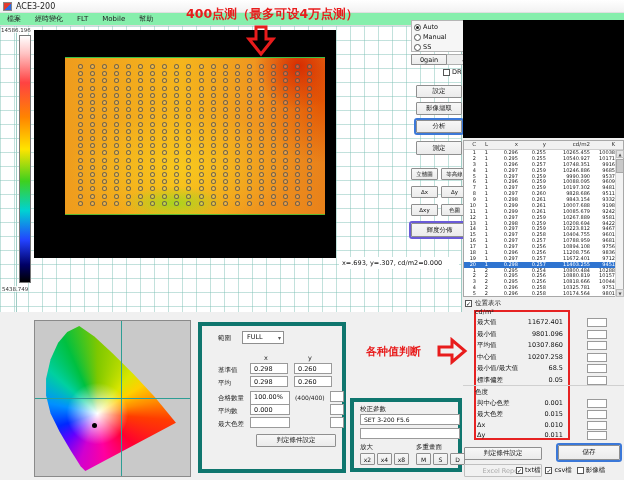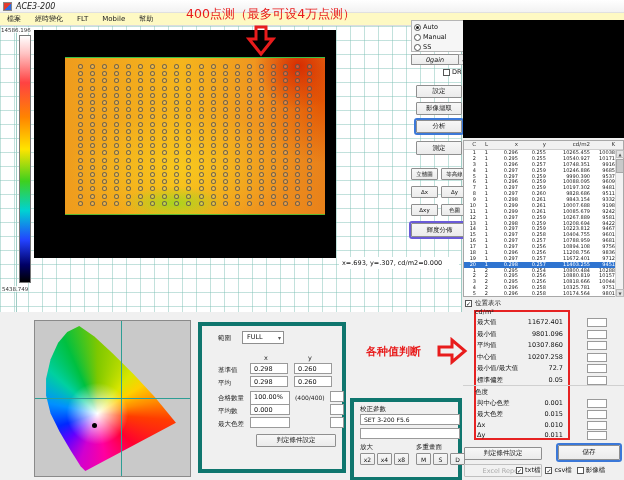--- a/index.html
+++ b/index.html
@@ -1,24 +1,24 @@
 <!DOCTYPE html>
 <html><head>
 <meta charset="utf-8">
 <style>
   * { margin:0; padding:0; box-sizing:border-box; }
   html,body { width:624px; height:480px; }
   body { font-family:"DejaVu Sans", sans-serif; background:#f0f0f0; position:relative; overflow:hidden; font-size:7px; color:#111; }
   .abs { position:absolute; }
 
   
-  #titlebar { left:0; top:0; width:624px; height:13px; background:linear-gradient(#ffffff,#f2f2f2); border-bottom:1px solid #e0e0e0;font-style:italic; }
+  #titlebar { left:0; top:0; width:624px; height:13px; background:linear-gradient(#ffffff,#f2f2f2); border-bottom:1px solid #e0e0e0; }
   #app-icon { left:3px; top:2px; width:9px; height:9px; background:linear-gradient(135deg,#e23a2e 0 50%,#2e6ae2 50% 100%); border:1px solid #888; }
   #title-text { left:16px; top:2px; font-size:8px; color:#222; }
-  #menubar { left:0; top:13px; width:624px; height:13px; border-bottom:1px solid #dcdcdc; background:#fef9c3; display:flex; align-items:center; }
+  #menubar { left:0; top:13px; width:624px; height:13px; border-bottom:1px solid #dcdcdc; background:#86efac; display:flex; align-items:center; }
   .mitem { padding:0 7px; font-size:7px; color:#222; }
 
   
   #graph-paper { left:0; top:26px; width:462px; height:286px; background-color:#ffffff;
     background-image:linear-gradient(to right, rgba(120,190,178,.45) 1px, transparent 1px),
                      linear-gradient(to bottom, rgba(120,190,178,.45) 1px, transparent 1px);
     background-size:14px 14px; border-right:1px solid #9fccc4; }
   #ruler-sep { left:16px; top:26px; width:1px; height:286px; background:#9fccc4; }
 
   #cb-max { left:1px; top:27px; font-size:5.5px; color:#333; background:rgba(255,255,255,.7); }
@@ -34,33 +34,33 @@
       radial-gradient(circle at 99% 28%, rgba(226,78,0,.85), rgba(226,78,0,0) 22%),
       radial-gradient(ellipse 26% 14% at 42% 93%, rgba(160,214,30,.9), rgba(160,214,30,0) 75%),
       radial-gradient(ellipse 55% 45% at 45% 70%, rgba(250,214,30,.55), rgba(250,214,30,0) 80%),
       linear-gradient(90deg,#ef9c1d 0%,#f5b51c 45%,#ef941f 75%,#e8811a 100%);
     border-top:1px solid #3cc044; border-bottom:1px solid #58b832; }
   #dot-grid { left:0; top:0; width:100%; height:100%; display:grid; padding:5px 9px 7px 9px; }
   .dot { width:5px; height:5px; border:1px solid rgba(80,80,80,.8); border-radius:50%; background:rgba(255,255,255,.18); justify-self:center; align-self:center; }
   #status-box { left:339px; top:257px; width:120px; height:12px; background:#fff; font-size:6.5px; padding:2px 0 0 3px; color:#111; }
 
   
-  #note-top { left:186px; top:6px; font-size:12.5px; font-weight:normal; color:#e81c1c; letter-spacing:0px; }
+  #note-top { left:186px; top:6px; font-size:12.5px; font-weight:bold; color:#e81c1c; letter-spacing:0px; }
   #note-mid { left:366px; top:344px; font-size:11px; font-weight:bold; color:#e81c1c; }
   .red-arrow { stroke:#e81c1c; stroke-width:3; fill:none; stroke-linejoin:miter; }
   #red-frame { left:474px; top:310px; width:96px; height:130px; border:2px solid #e62222; pointer-events:none; }
 
   
   #radio-box { left:411px; top:20px; width:57px; height:32px; background:#f6f6f6; border:1px solid #b5b5b5; padding:1px 2px; }
   .radio-row { display:flex; align-items:center; height:10px; font-size:6.5px; gap:2px; }
   .rdot { width:7px; height:7px; border:1px solid #555; border-radius:50%; background:#fff; display:inline-block; position:relative; }
   .rdot.on::after { content:""; position:absolute; left:1px; top:1px; width:3px; height:3px; border-radius:50%; background:#222; }
   #shutter-select { left:411px; top:54px; width:57px; height:11px; background:#ededed; border:1px solid #b0b0b0; color:#999; font-size:6px; padding:1px 2px; }
   #shutter-arrow { position:absolute; right:2px; top:2px; font-size:6px; color:#888; }
-  #gain-btn { left:411px; top:54px; width:48px; height:11px;font-style:italic; }
+  #gain-btn { left:411px; top:54px; width:36px; height:11px; }
   #dr-wrap { left:443px; top:68px; display:flex; gap:2px; align-items:center; font-size:6.5px; }
 
   .btn { background:linear-gradient(#f7f7f7,#ebebeb); border:1px solid #8f8f8f; border-radius:1px; font-size:6.5px; font-family:"DejaVu Sans",sans-serif; display:flex; align-items:center; justify-content:center; color:#111; }
   .btn.focus-blue { outline:2px solid #3b78d8; outline-offset:0px; }
   .btn.focus-purple { outline:2px solid #6a5bd8; outline-offset:0px; }
   .btn.disabled { color:#aaa; background:#f1f1f1; border-color:#c0c0c0; }
 
   #btn-settings { left:416px; top:85px;  width:46px; height:13px; }
   #btn-capture  { left:416px; top:102px; width:46px; height:13px; }
   #btn-analyze  { left:416px; top:120px; width:46px; height:13px; }
@@ -104,21 +104,21 @@
       radial-gradient(circle at 40% 60%, rgba(255,255,255,1) 0%, rgba(255,255,255,0) 24%),
       conic-gradient(from 0deg at 40% 60%, #7ec800 0deg,#d8e600 40deg,#ffd000 58deg,#ff8c00 78deg,#ff3c00 95deg,#ff0030 130deg,#ff00a0 170deg,#d000d0 200deg,#6000ff 228deg,#0028ff 252deg,#0090ff 282deg,#00d0a0 312deg,#00c040 336deg,#7ec800 360deg);
     clip-path:polygon(28% 2%,20% 6%,14% 13%,9% 24%,6% 37%,6% 48%,9% 60%,15% 72%,22% 84%,29% 95%,32% 98%,92% 66%,78% 49%,64% 34%,50% 20%,38% 9%); }
   #cie-vline { left:86px; top:0; width:1px; height:155px; background:#2e9e96; }
   #cie-hline { left:0; top:77px; width:155px; height:1px; background:#2e9e96; }
   #cie-dot { left:57px; top:102px; width:5px; height:5px; background:#000; border-radius:50%; }
 
   
   .groupbox { border:4px solid #0f766e; background:transparent; }
   #range-group { left:198px; top:322px; width:148px; height:151px; }
-  #calib-group { left:350px; top:398px; width:112px; height:83px; }
+  #calib-group { left:350px; top:398px; width:112px; height:74px; }
   .field { position:absolute; background:#fff; border:1px solid #9a9a9a; font-size:6.5px; padding:1px 0 0 3px; color:#111; }
   .lbl { position:absolute; font-size:6.5px; color:#222; }
   .select { position:absolute; background:#fff; border:1px solid #8f8f8f; font-size:6.5px; padding:1px 0 0 4px; }
   .sel-arr { position:absolute; right:2px; top:2px; font-size:6px; color:#555; }
   .mini-box { position:absolute; width:14px; height:11px; border:1px solid #9a9a9a; background:#fff; }
 
   #footer-judge { left:464px; top:447px; width:78px; height:13px; }
   #footer-save { left:558px; top:445px; width:62px; height:15px; }
   #footer-excel { left:464px; top:464px; width:78px; height:13px; }
   #file-checks { left:516px; top:466px; display:flex; gap:5px; align-items:center; font-size:6.5px; }
@@ -841,21 +841,21 @@
       <span class="res-value">10307.860</span>
       </div>
       <div class="res-box" style="top:34.2px"></div>
       <div class="res-row" style="top:45.8px">
       <span class="res-label">中心值</span>
       <span class="res-value">10207.258</span>
       </div>
       <div class="res-box" style="top:45.8px"></div>
       <div class="res-row" style="top:57.4px">
       <span class="res-label">最小值/最大值</span>
-      <span class="res-value">72.7</span>
+      <span class="res-value">68.5</span>
       </div>
       <div class="res-box" style="top:57.4px"></div>
       <div class="res-row" style="top:69px">
       <span class="res-label">標準偏差</span>
       <span class="res-value">0.05</span>
       </div>
       <div class="res-box" style="top:69px"></div>
     </div>
   <div class="sec-title" style="top:81px;">色度</div>
   <div id="chroma-rows">

